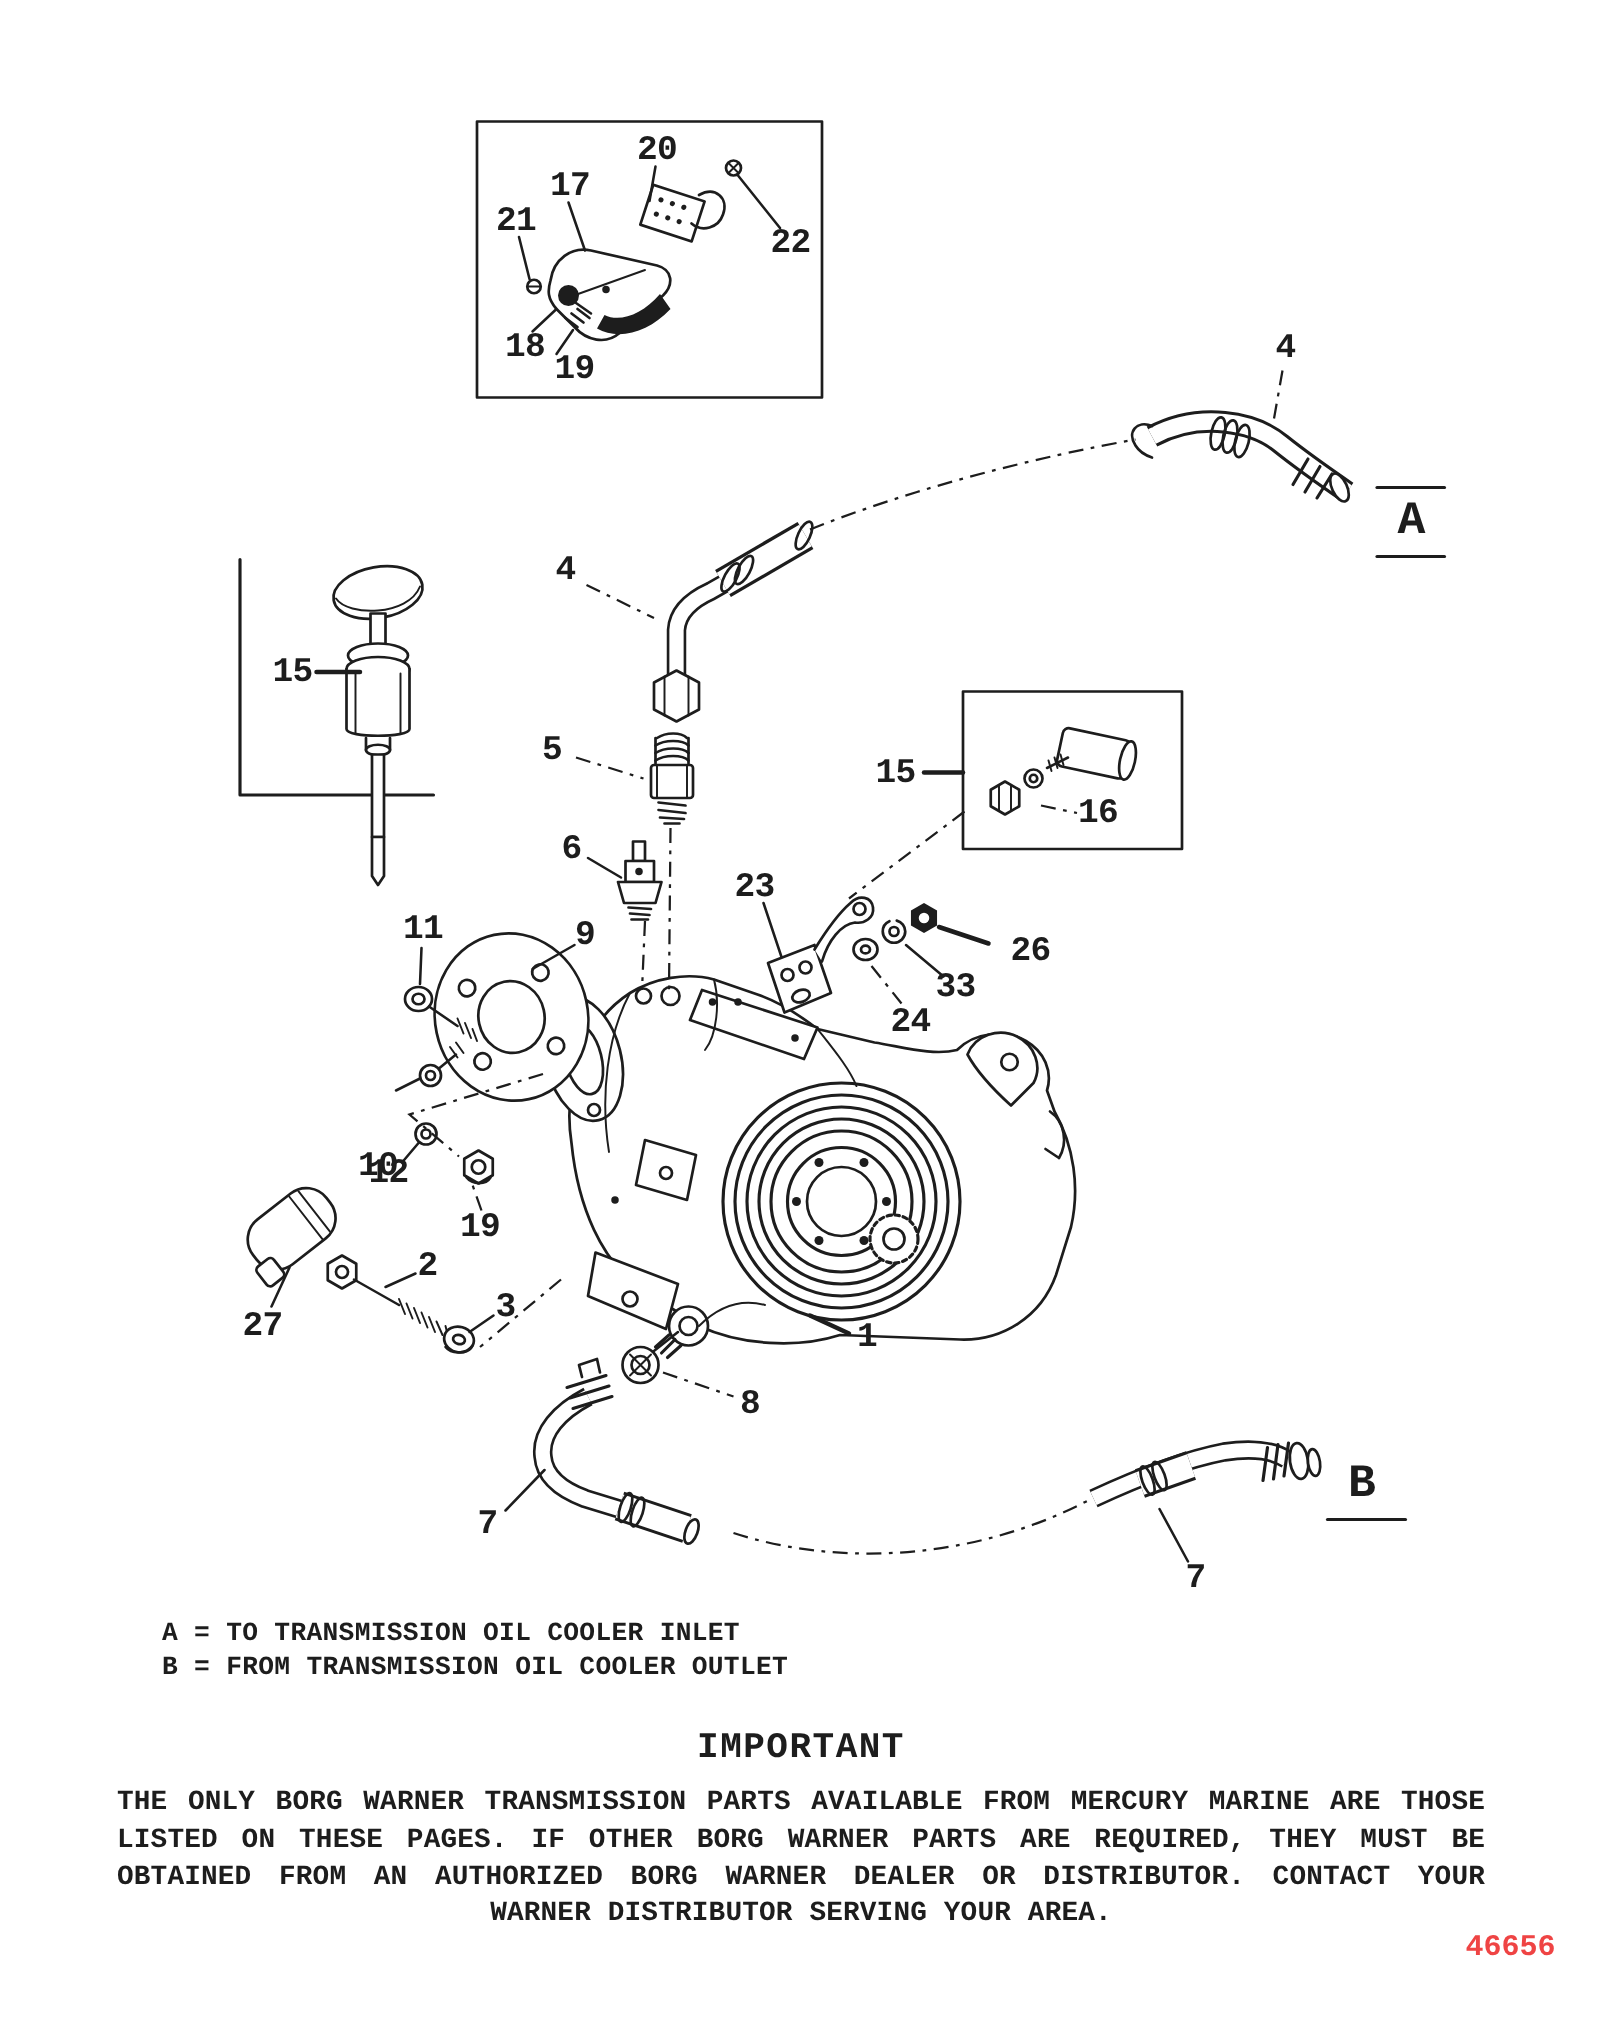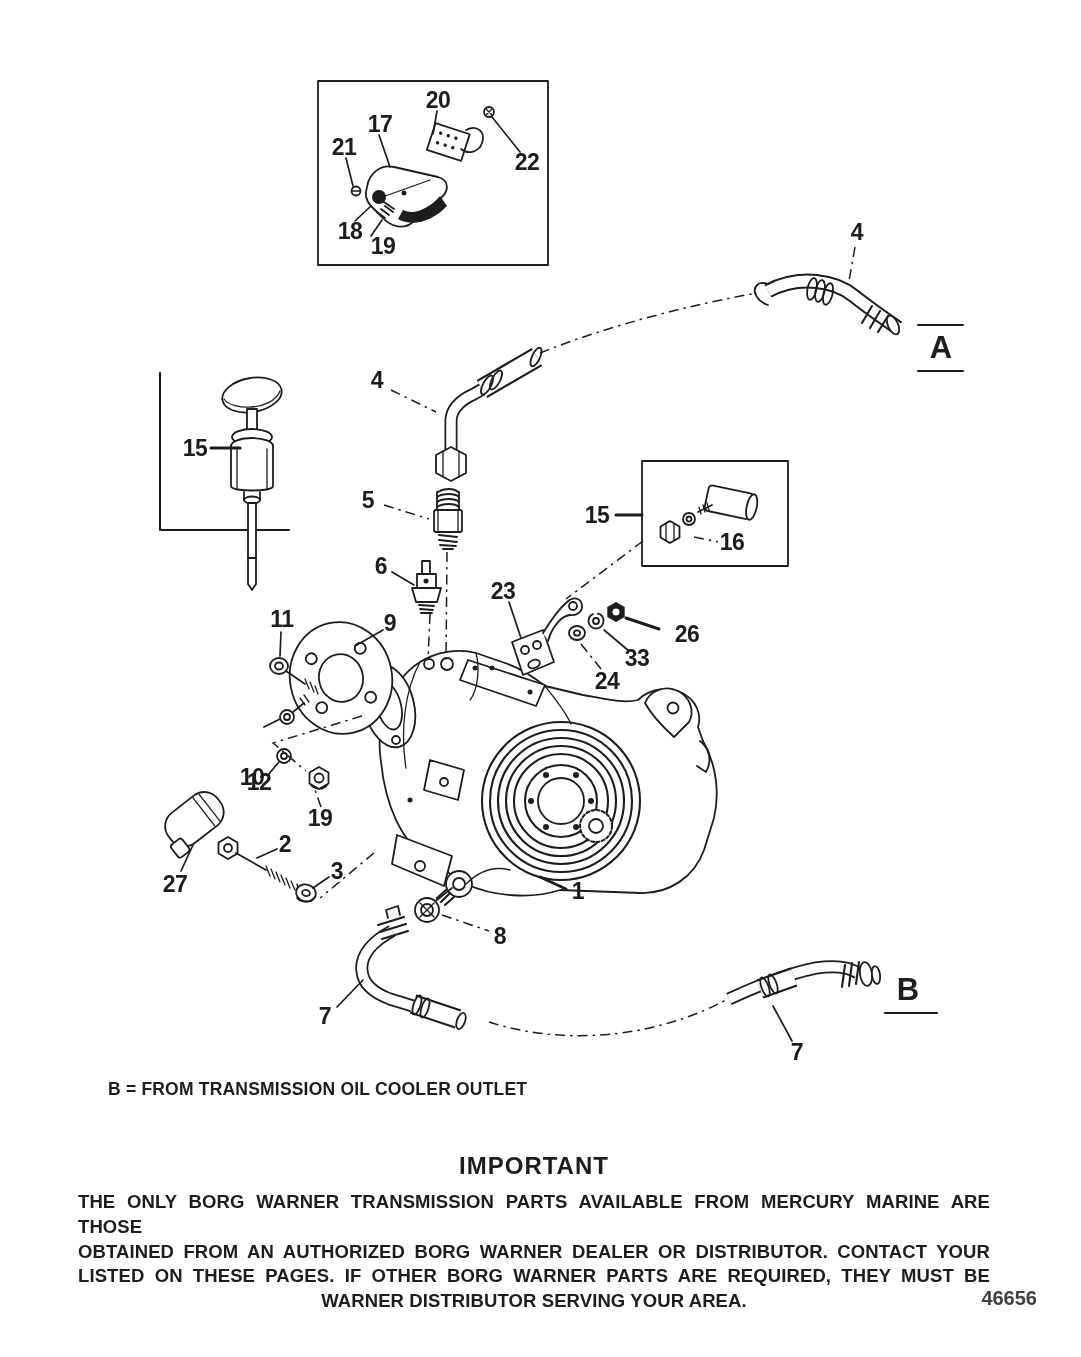--- a/index.html
+++ b/index.html
@@ -1,17 +1,17 @@
 <!DOCTYPE html>
 <html><head>
 <meta charset="utf-8">
 <style>
   html,body{margin:0;padding:0;background:#fff;}
   .stage{position:relative;width:1081px;height:1357px;background:#fff;overflow:hidden;
-         font-family:Liberation Sans, sans-serif;color:#1d1d1d;}
+         font-family:Liberation Mono, monospace;color:#1d1d1d;}
   .stage svg{position:absolute;left:0;top:0;}
   
   .ln{fill:none;stroke:#1d1d1d;stroke-width:1.8;stroke-linecap:round;stroke-linejoin:round}
   .th{stroke-width:1.3}
   .b2{stroke-width:2.1}
   .w{fill:#fff}
   .k{fill:#1d1d1d}
   .ld{stroke:#1d1d1d;stroke-width:1.7;fill:none;stroke-linecap:round}
   .ldk{stroke-width:3}
   .dsh{stroke:#1d1d1d;stroke-width:1.5;fill:none;stroke-dasharray:10 5 2.5 5}
@@ -23,21 +23,21 @@
   .marker{position:absolute;transform:translate(-50%,-50%);font-weight:bold;font-size:31px;}
   
   .legend{position:absolute;left:108px;top:1078px;font-size:17.5px;font-weight:bold;
           line-height:23px;letter-spacing:0.2px;white-space:nowrap;}
   .notice-title{position:absolute;left:0;top:1152px;width:1068px;text-align:center;
           font-size:24px;font-weight:bold;letter-spacing:1px;}
   .notice{position:absolute;left:78px;top:1190px;width:912px;font-size:18.5px;font-weight:bold;
           line-height:24.8px;letter-spacing:0.1px;}
   .notice .jl{text-align:justify;text-align-last:justify;}
   .notice .ll{text-align:center;}
-  .fig-num{position:absolute;right:44px;top:1287px;font-size:20px;font-weight:bold;color:#404040;}
+  .fig-num{position:absolute;right:44px;top:1287px;font-size:20px;font-weight:bold;color:#ef4444;}
 </style>
 </head>
 <body>
 
 <div class="stage">
 
   <svg width="1081" height="1357" viewBox="0 0 1081 1357">
 
     <g>
       <path class="ln w" d="M381,762 C375,724 389,682 420,662 C436,652 458,648 476,653 L505,663 C520,668 532,676 545,686 L583,695 C602,698 622,704 638,700 C650,688 670,686 684,694 C696,701 702,714 698,727 L703,741 C716,764 720,792 714,818 L704,850 C694,878 668,894 640,893 L560,890 C532,899 494,897 466,884 L432,862 C400,843 385,802 381,762 Z"></path>
@@ -356,25 +356,26 @@
       <div class="callout" style="left: 175px; top: 884px;">27</div>
       <div class="callout" style="left: 578px; top: 891px;">1</div>
       <div class="callout" style="left: 500px; top: 936px;">8</div>
       <div class="callout" style="left: 325px; top: 1016px;">7</div>
       <div class="callout" style="left: 797px; top: 1052px;">7</div>
       <div class="marker" style="left: 941px; top: 348px;">A</div>
       <div class="marker" style="left: 908px; top: 990px;">B</div>
     </div>
 
   <div class="legend">
+    <div>A = TO TRANSMISSION OIL COOLER INLET</div>
     <div>B = FROM TRANSMISSION OIL COOLER OUTLET</div>
   </div>
 
   <div class="notice-title">IMPORTANT</div>
   <div class="notice">
     <div class="jl">THE ONLY BORG WARNER TRANSMISSION PARTS AVAILABLE FROM MERCURY MARINE ARE THOSE</div>
+    <div class="jl">LISTED ON THESE PAGES.  IF OTHER BORG WARNER PARTS ARE REQUIRED, THEY MUST BE</div>
     <div class="jl">OBTAINED FROM AN AUTHORIZED BORG WARNER DEALER OR DISTRIBUTOR.  CONTACT YOUR</div>
-    <div class="jl">LISTED ON THESE PAGES.  IF OTHER BORG WARNER PARTS ARE REQUIRED, THEY MUST BE</div>
     <div class="ll">WARNER DISTRIBUTOR SERVING YOUR AREA.</div>
   </div>
 
   <div class="fig-num">46656</div>
 </div>
 
 </body></html>

